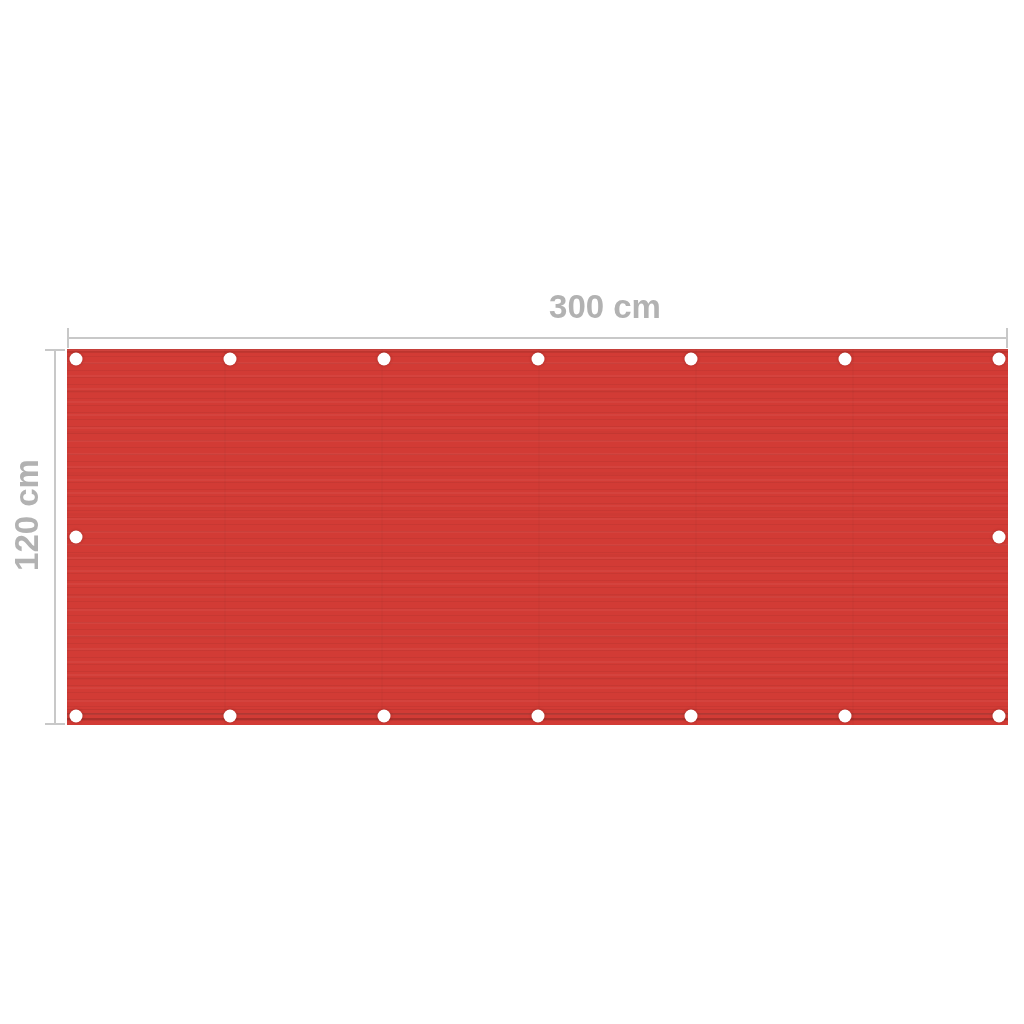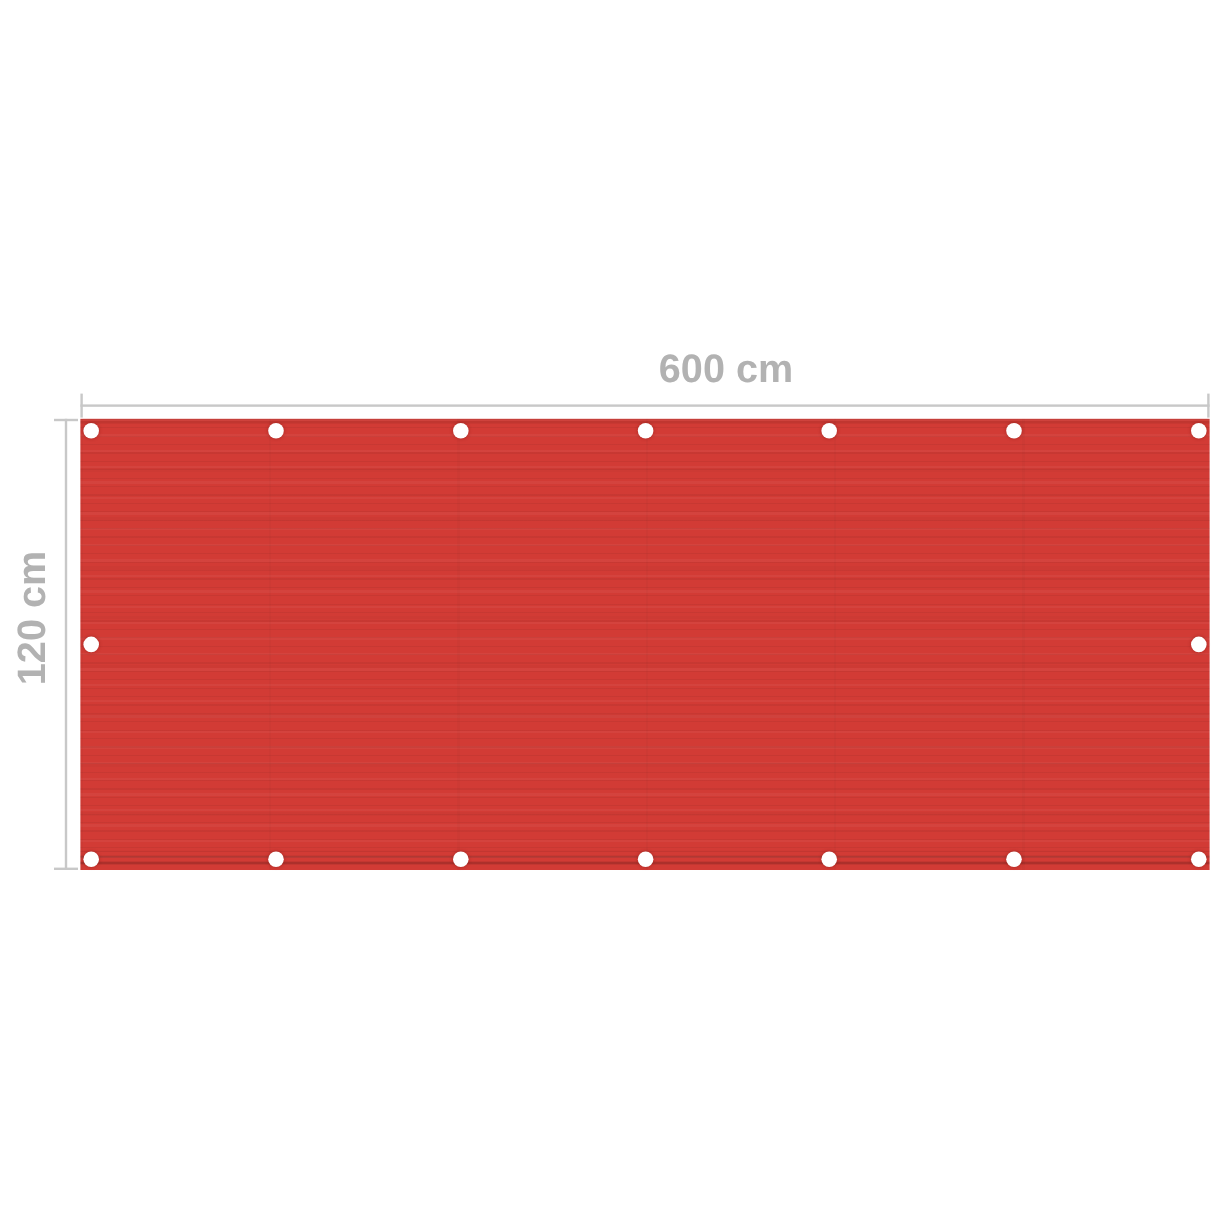--- a/index.html
+++ b/index.html
@@ -70,21 +70,21 @@
     background: var(--grommet, #ffffff);
     transform: translate(-50%, -50%);
     box-shadow: 0 0 3px rgba(110, 15, 10, 0.45);
   }
 </style>
 </head>
 <body>
 
 <div class="canvas">
 
-  <div class="dim-label width">600 cm</div>
+  <div class="dim-label width">300 cm</div>
   <div class="dim-line horizontal">
     <span class="tick h-left"></span>
     <span class="tick h-right"></span>
   </div>
 
   <div class="dim-label height">120 cm</div>
   <div class="dim-line vertical">
     <span class="tick v-top"></span>
     <span class="tick v-bottom"></span>
   </div>

